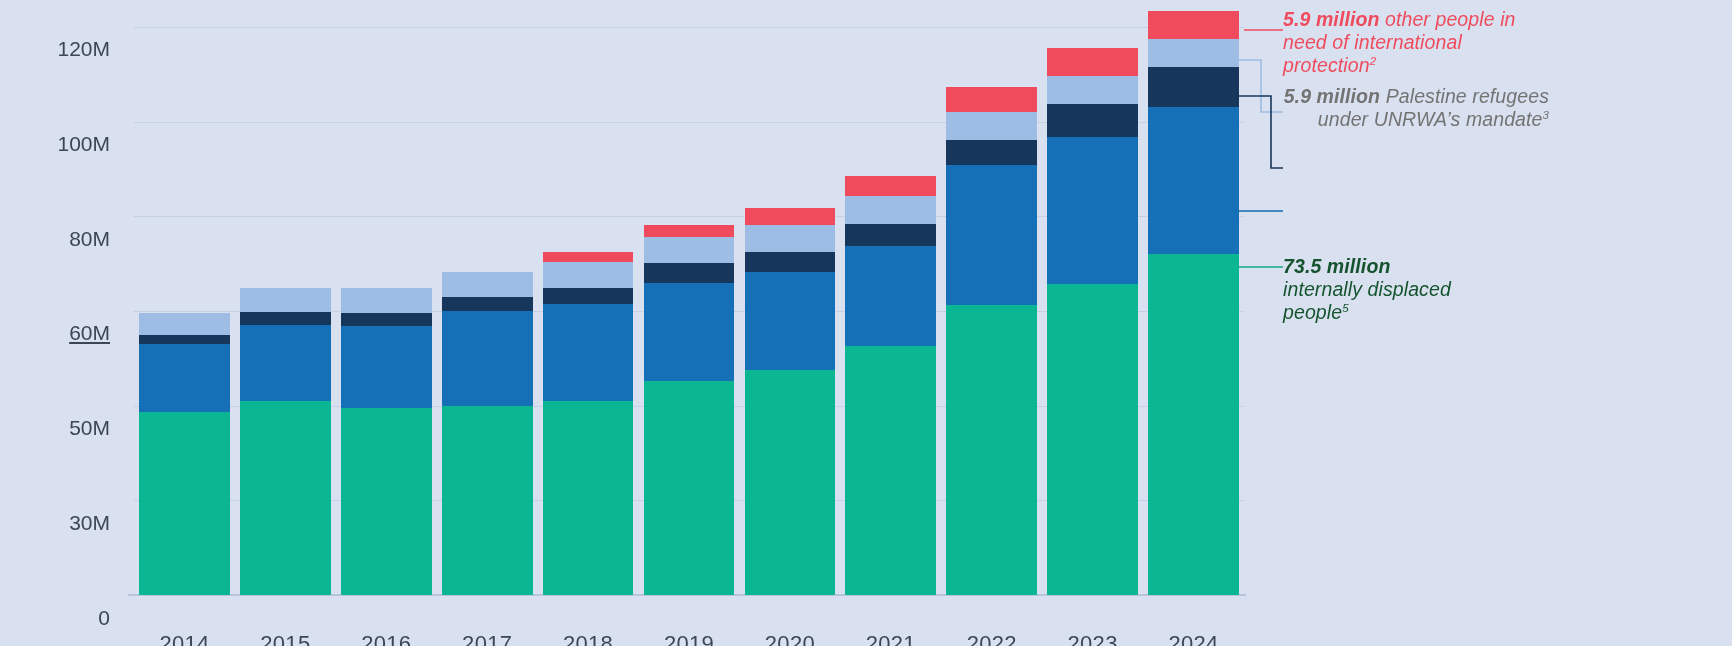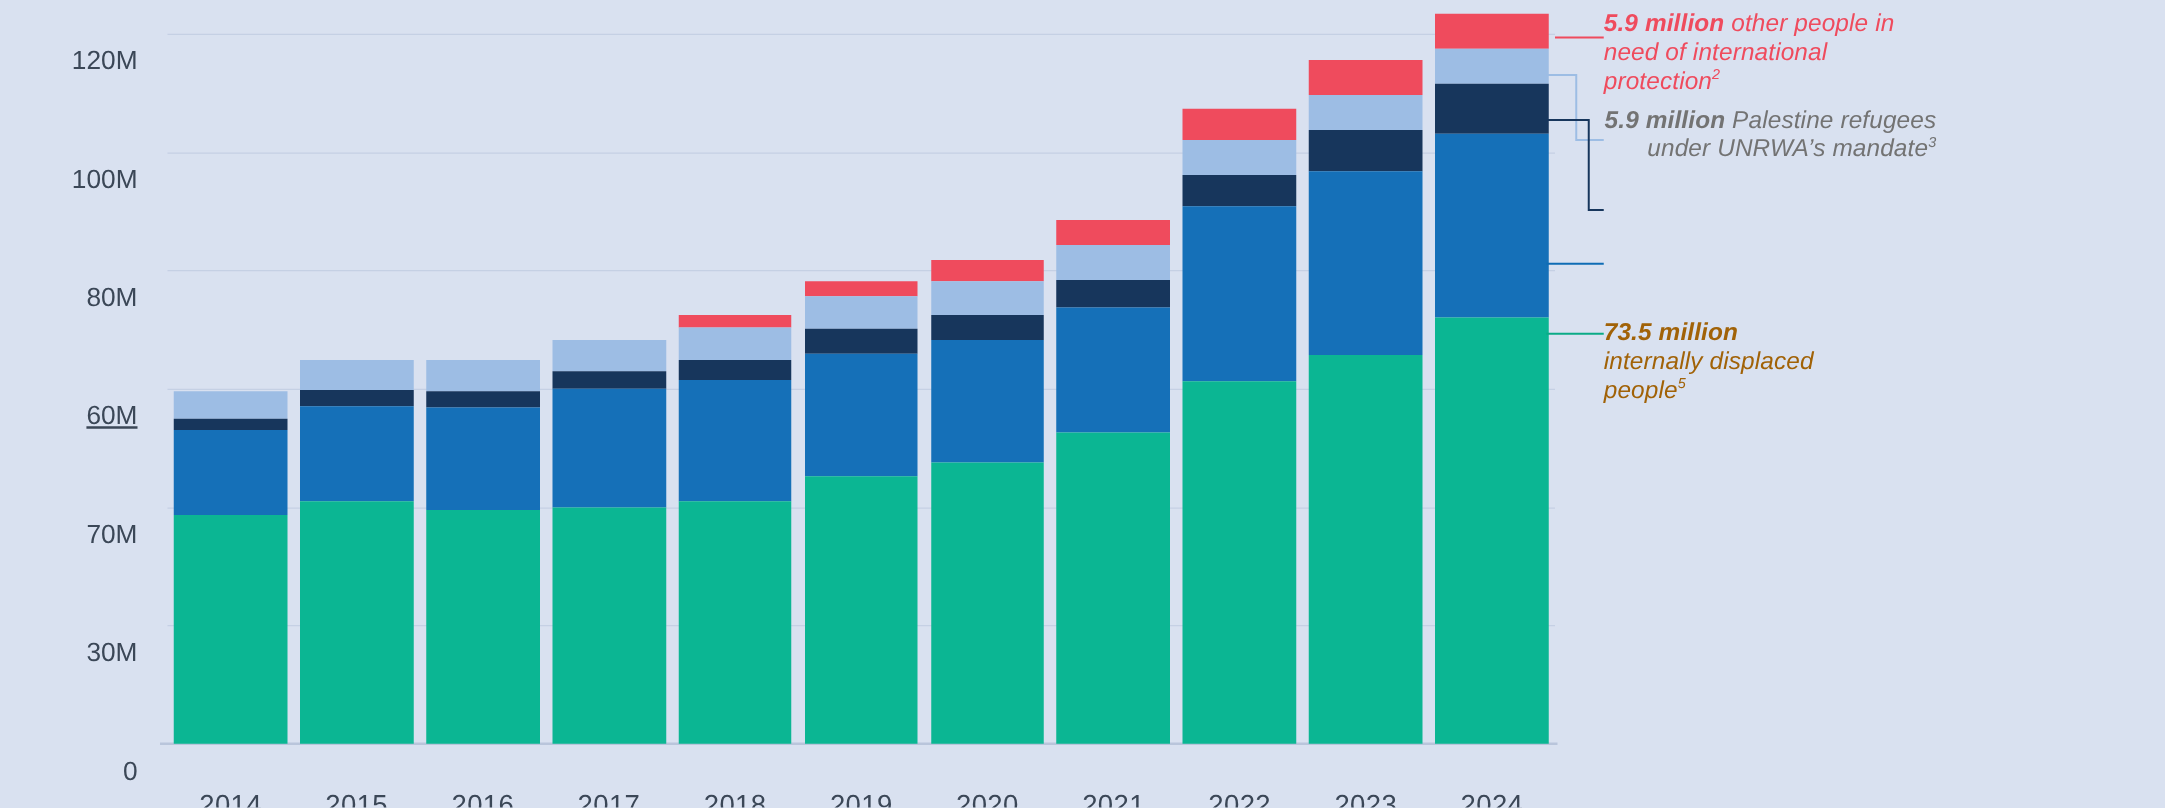--- a/index.html
+++ b/index.html
@@ -63,39 +63,39 @@
     letter-spacing:.1px;
     width:auto;
   }
   .callout b{font-weight:bold;}
   .callout sup{font-size:11.5px; vertical-align:super; line-height:0;}
 
   .c-other{color:#ef4b5d; top:8px; left:0; width:260px;}
   .c-unrwa{color:#737373; top:85px; left:0; width:266px;text-align:right;}
   .c-asylum{color:#1b3a5c; top:156px; left:0; width:290px; white-space:nowrap;}
   .c-refugees{color:#0f6cb5; top:199px; left:0; width:280px;}
-  .c-idp{color:#a16207; top:255px; left:0; width:220px;}
+  .c-idp{color:#14532d; top:255px; left:0; width:220px;}
 
   
   .leaders{position:absolute; left:1225px; top:0; width:120px; height:646px;}
 </style>
 </head>
 <body>
 
 <div id="chart-root">
 
   <div class="ylabels">
     <div class="axis-title-wrap">
       
     </div>
     <div class="ylab" style="top:16px;">120M</div>
     <div class="ylab" style="top:111px;">100M</div>
     <div class="ylab" style="top:206px;">80M</div>
     <div class="ylab" style="top:300px;text-decoration:underline;">60M</div>
-    <div class="ylab" style="top:395px;">70M</div>
+    <div class="ylab" style="top:395px;">50M</div>
     <div class="ylab" style="top:490px;">30M</div>
     <div class="ylab" style="top:585px;">0</div>
   </div>
 
   <div class="plot-area">
     <div id="gridlines">
         <div class="gridline" style="top: 568px;"></div>
         <div class="gridline" style="top: 473.333px;"></div>
         <div class="gridline" style="top: 378.667px;"></div>
         <div class="gridline" style="top: 284px;"></div>

